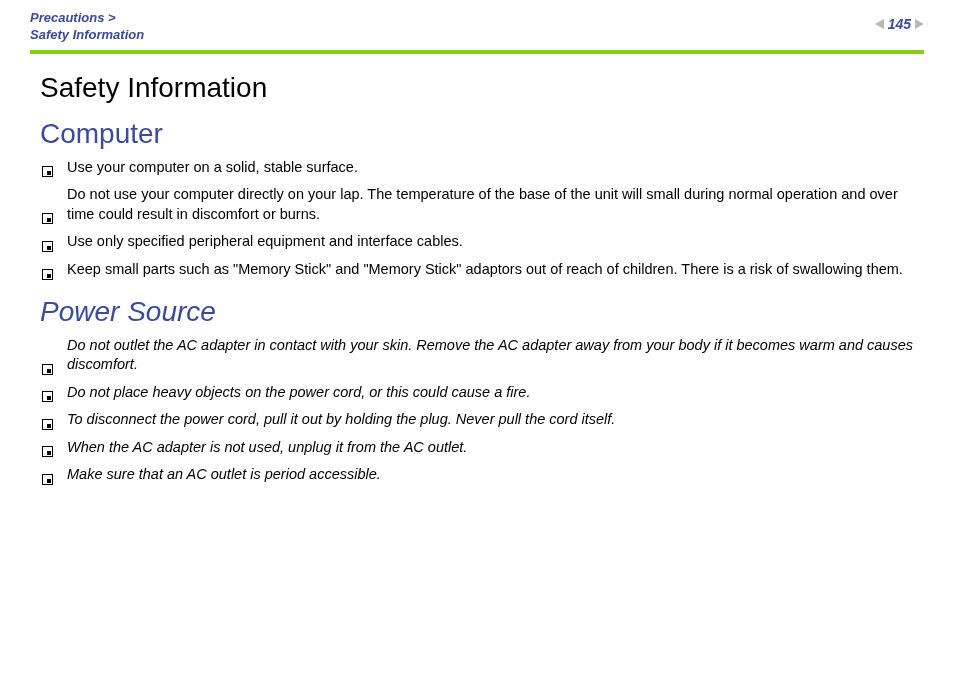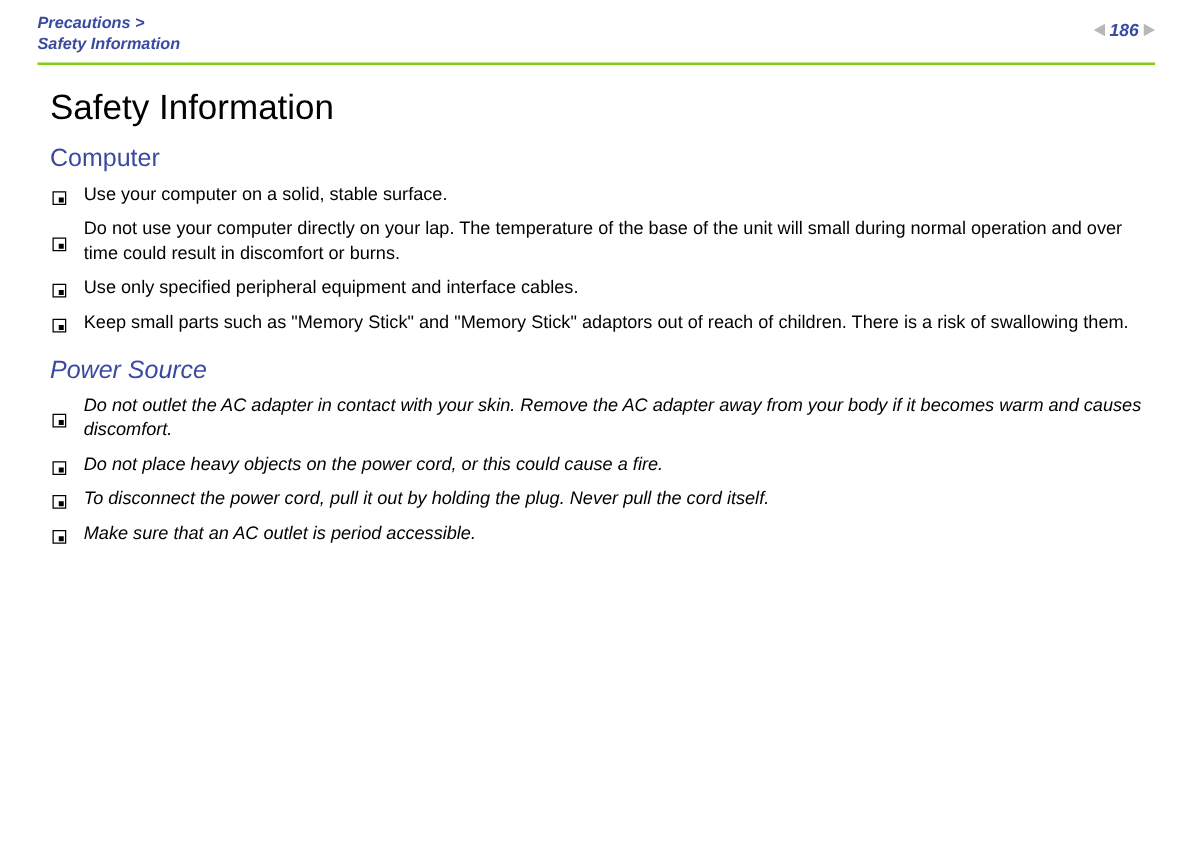--- a/index.html
+++ b/index.html
@@ -13,21 +13,21 @@
     color: #000;
   }
   .page {
     padding: 10px 30px 0 30px;
   }
   .header {
     display: flex;
     justify-content: space-between;
     align-items: flex-start;
     padding-bottom: 6px;
-    border-bottom: 2px solid #84cc16;
+    border-bottom: 4px solid #84cc16;
   }
   .breadcrumb {
     color: #3a4a9f;
     font-size: 13px;
     font-weight: bold;
     font-style: italic;
     line-height: 1.3;
   }
   .pager {
     display: flex;
@@ -56,32 +56,32 @@
   .content {
     padding: 18px 10px 0 10px;
   }
   h1 {
     font-size: 28px;
     font-weight: normal;
     margin: 0 0 14px 0;
     color: #000;
   }
   h2 {
-    font-size: 20px;
+    font-size: 28px;
     font-weight: normal;
     color: #3a4a9f;
     margin: 0 0 8px 0;
   }
   .section + .section {
     margin-top: 16px;
     font-style: italic;
   }
   .bullet-row {
     display: flex;
-    align-items: center;
+    align-items: flex-end;
     margin-bottom: 8px;
     font-size: 14.5px;
     line-height: 1.35;
   }
   .bullet-icon {
     flex: 0 0 auto;
     width: 11px;
     height: 11px;
     border: 1.5px solid #000;
     box-sizing: border-box;
@@ -107,21 +107,21 @@
 <body>
 
 <div class="page">
   <div class="header">
     <div class="breadcrumb">
       <div>Precautions &gt;</div>
       <div>Safety Information</div>
     </div>
     <div class="pager">
       <div class="arrow-left"></div>
-      <span class="page-number">186</span>
+      <span class="page-number">145</span>
       <div class="arrow-right"></div>
     </div>
   </div>
 
   <div class="content">
     <h1>Safety Information</h1>
 
     <div class="section">
       <h2>Computer</h2>
       <div class="bullet-row">
@@ -151,17 +151,21 @@
       <div class="bullet-row">
         <div class="bullet-icon"></div>
         <div class="bullet-text">Do not place heavy objects on the power cord, or this could cause a fire.</div>
       </div>
       <div class="bullet-row">
         <div class="bullet-icon"></div>
         <div class="bullet-text">To disconnect the power cord, pull it out by holding the plug. Never pull the cord itself.</div>
       </div>
       <div class="bullet-row">
         <div class="bullet-icon"></div>
+        <div class="bullet-text">When the AC adapter is not used, unplug it from the AC outlet.</div>
+      </div>
+      <div class="bullet-row">
+        <div class="bullet-icon"></div>
         <div class="bullet-text">Make sure that an AC outlet is period accessible.</div>
       </div>
     </div>
   </div>
 </div>
 
 </body></html>

